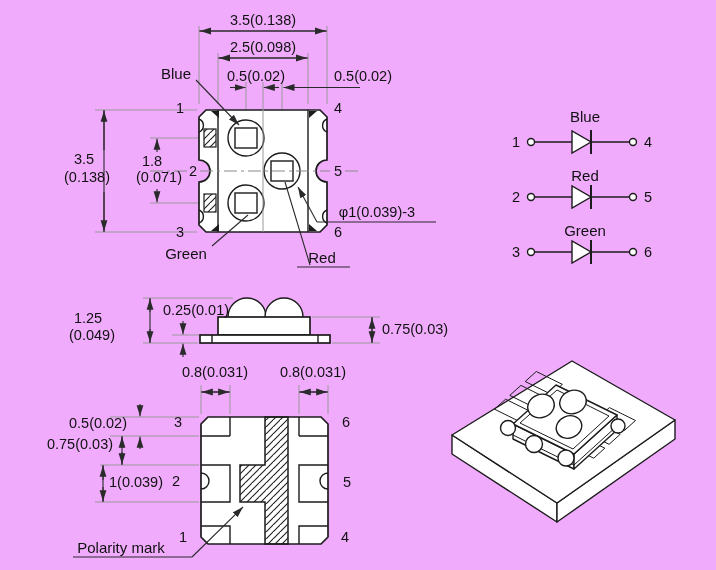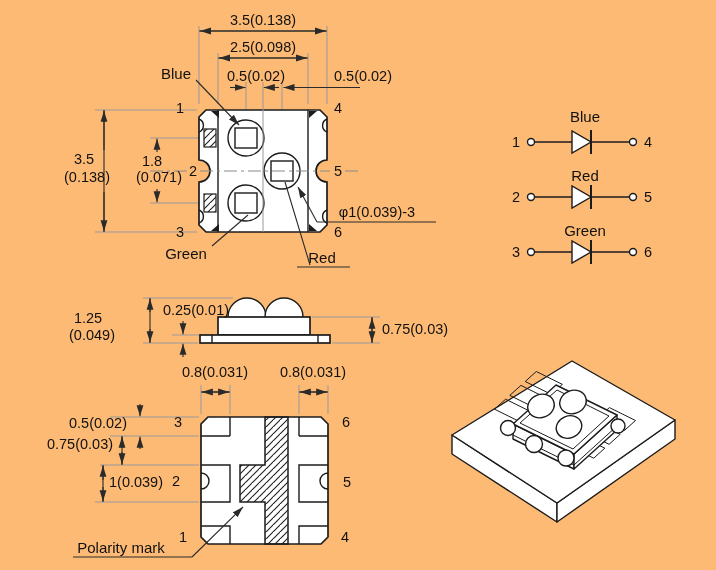--- a/index.html
+++ b/index.html
@@ -1,16 +1,16 @@
 <!DOCTYPE html>
 <html><head>
 <meta charset="utf-8">
 <style>
   html,body{margin:0;padding:0;background:#fff;}
-  .stage{position:relative;width:716px;height:570px;background:#fdba74;overflow:hidden;}
+  .stage{position:relative;width:716px;height:570px;background:#f0abfc;overflow:hidden;}
   svg{display:block;}
   text{font-family:"Liberation Sans","DejaVu Sans",sans-serif;fill:#111;}
   .dimtxt{font-size:14.5px;}
   .pintxt{font-size:14.5px;}
   .lbltxt{font-size:15px;}
   .outline{fill:#ffffff;stroke:#1c1c1c;stroke-width:1.7;stroke-linejoin:miter;}
   .feat{fill:none;stroke:#1c1c1c;stroke-width:1.4;}
   .featw{fill:#ffffff;stroke:#1c1c1c;stroke-width:1.4;}
   .ext{stroke:#999;stroke-width:1;fill:none;}
   .cl{stroke:#8a8a8a;stroke-width:1;fill:none;stroke-dasharray:13 4 3 4;}

